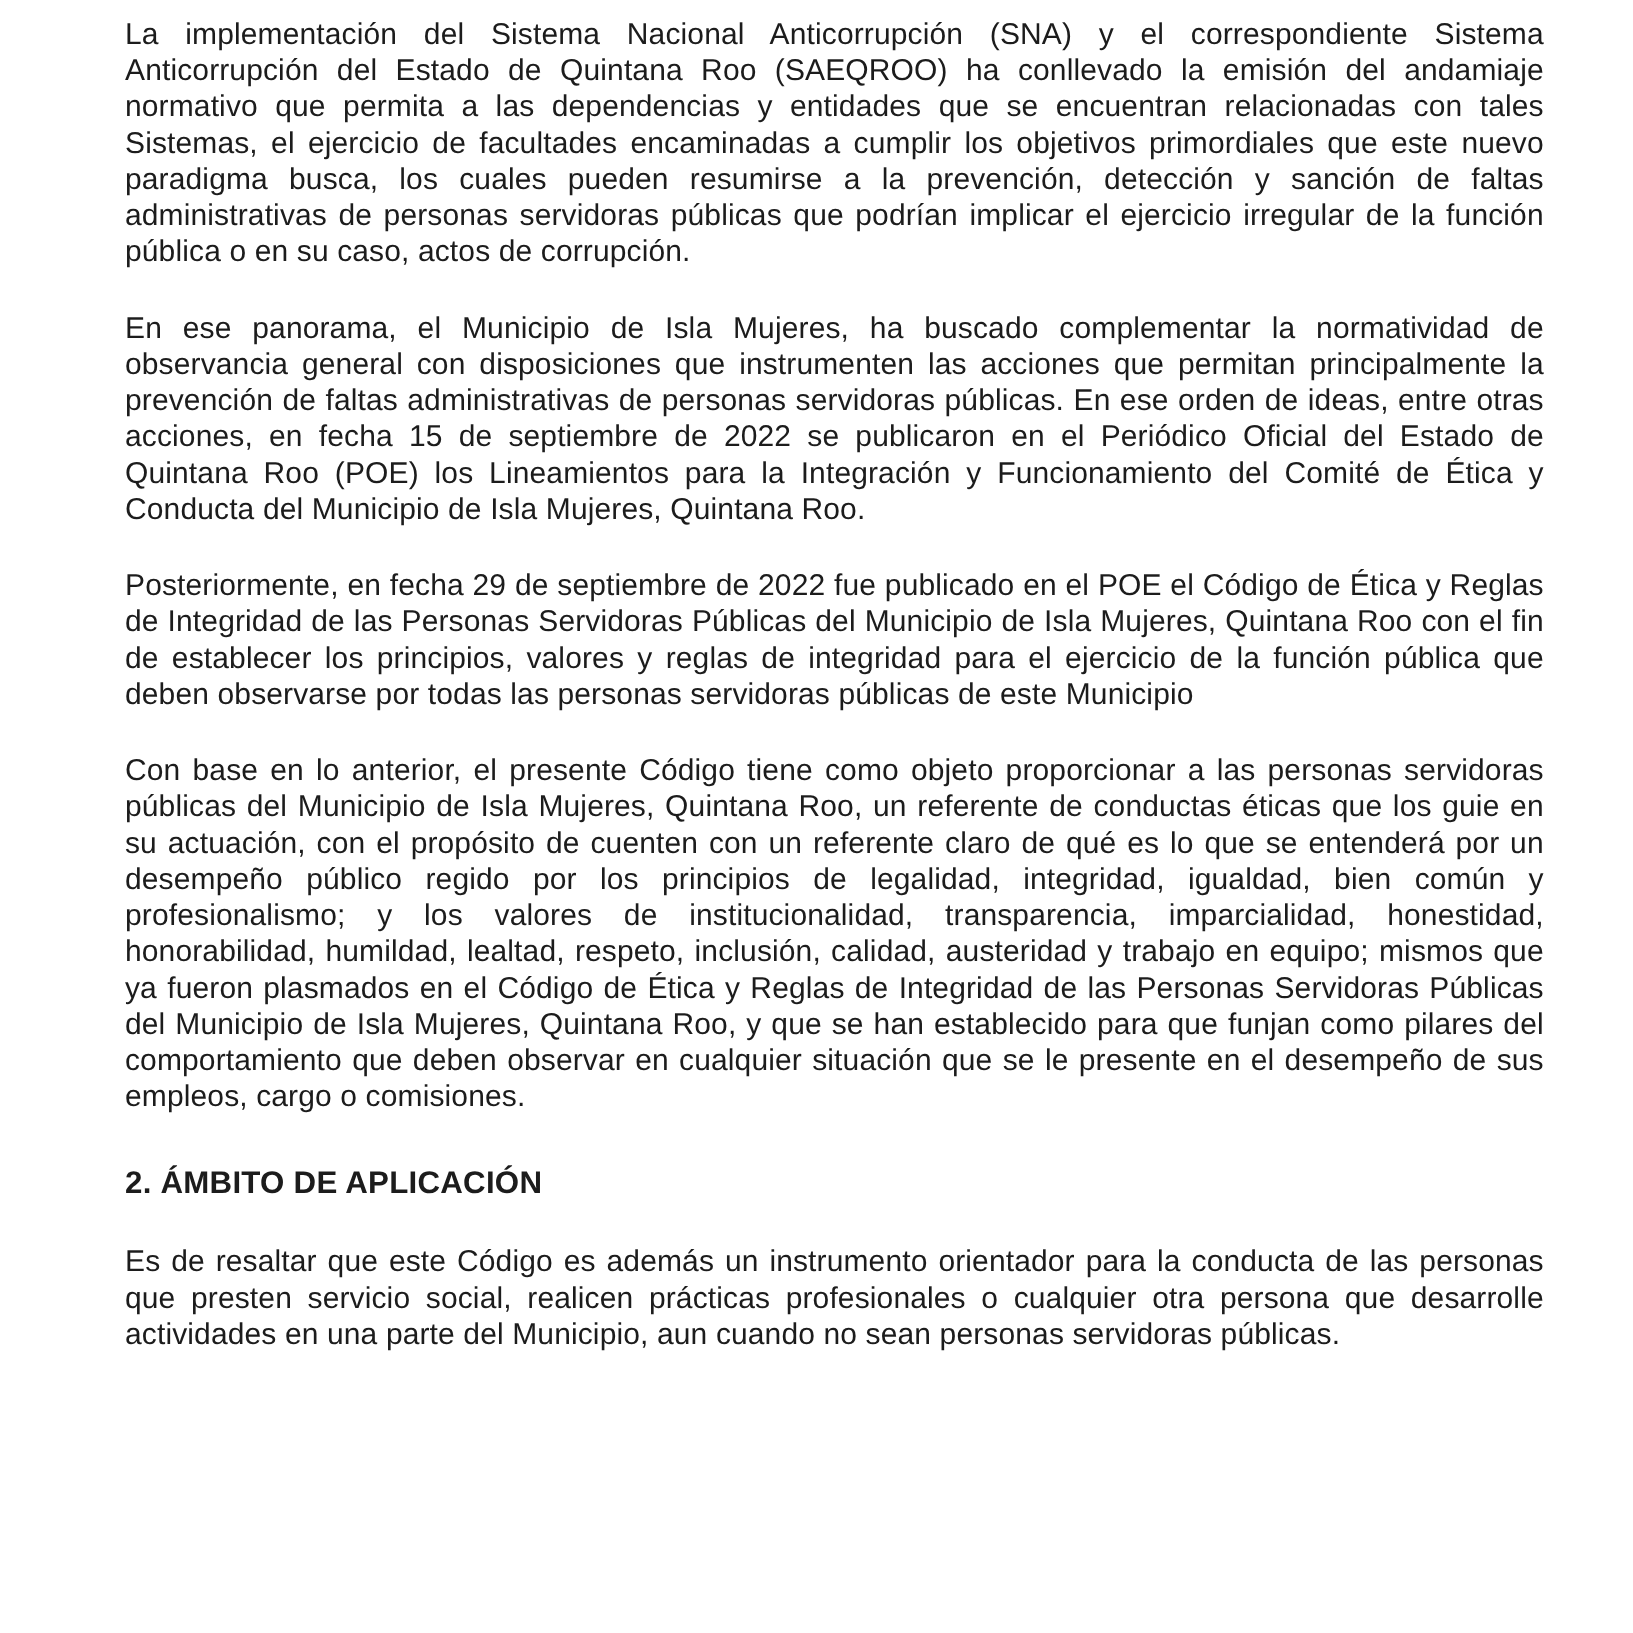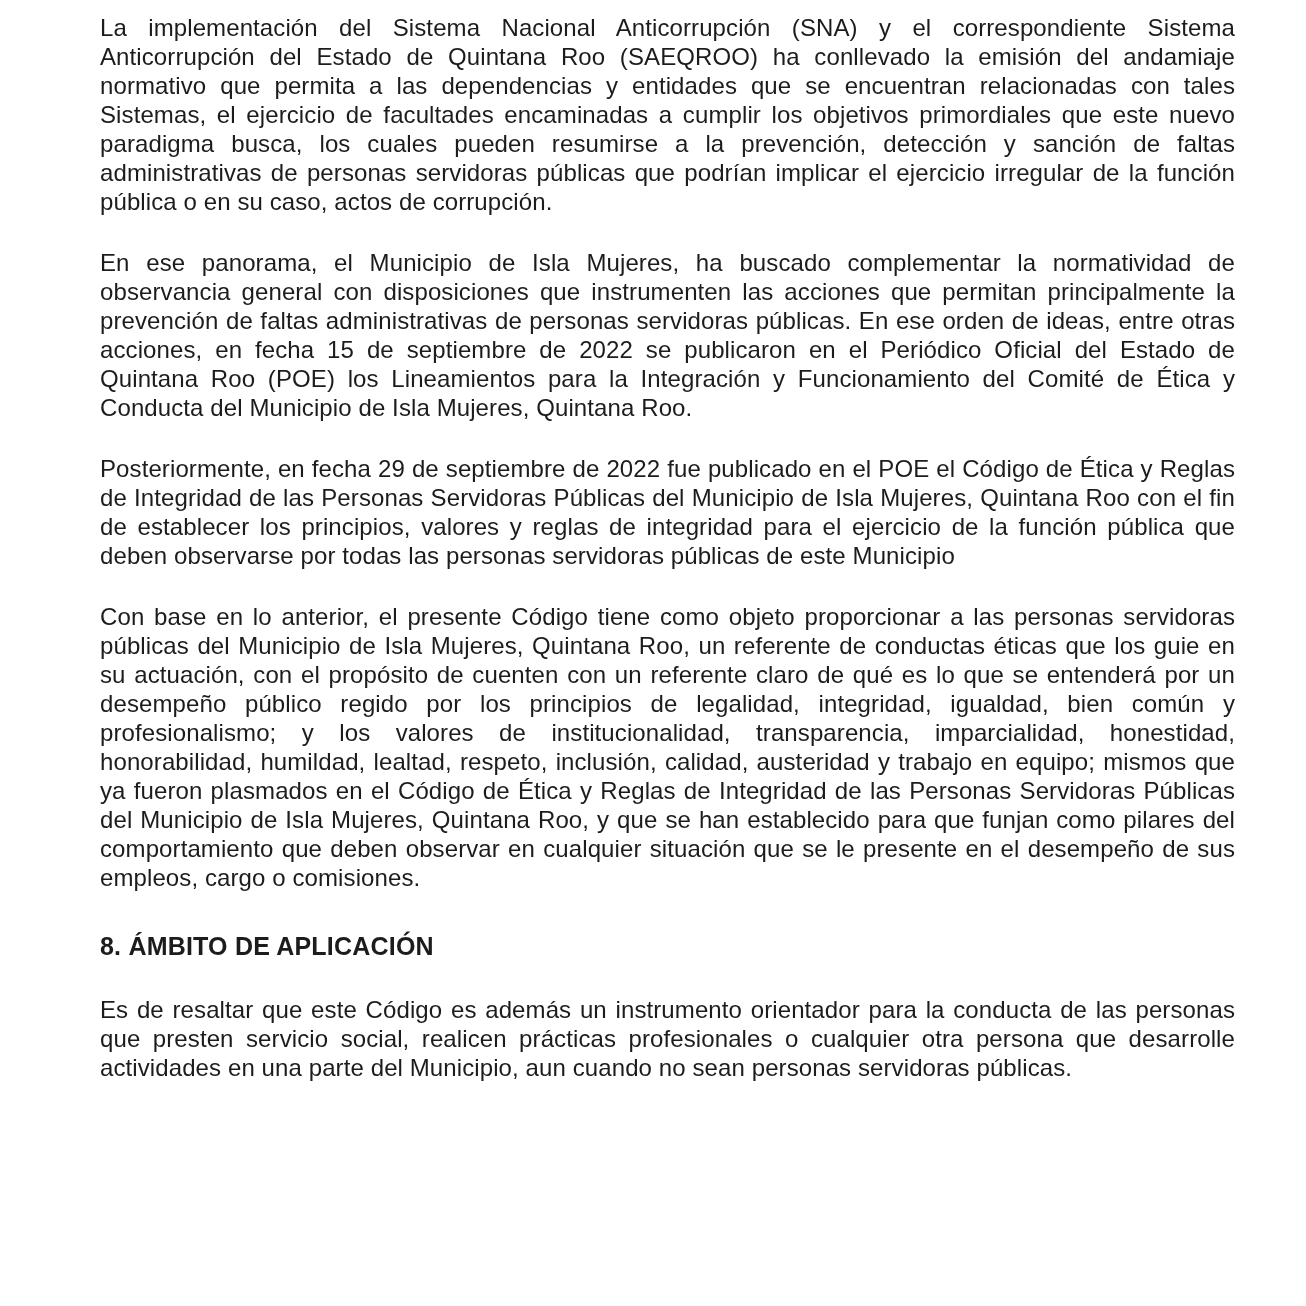--- a/index.html
+++ b/index.html
@@ -45,17 +45,17 @@
 
 <main class="page">
   <p class="para">La implementación del Sistema Nacional Anticorrupción (SNA) y el correspondiente Sistema Anticorrupción del Estado de Quintana Roo (SAEQROO) ha conllevado la emisión del andamiaje normativo que permita a las dependencias y entidades que se encuentran relacionadas con tales Sistemas, el ejercicio de facultades encaminadas a cumplir los objetivos primordiales que este nuevo paradigma busca, los cuales pueden resumirse a la prevención, detección y sanción de faltas administrativas de personas servidoras públicas que podrían implicar el ejercicio irregular de la función pública o en su caso, actos de corrupción.</p>
 
   <p class="para">En ese panorama, el Municipio de Isla Mujeres, ha buscado complementar la normatividad de observancia general con disposiciones que instrumenten las acciones que permitan principalmente la prevención de faltas administrativas de personas servidoras públicas. En ese orden de ideas, entre otras acciones, en fecha 15 de septiembre de 2022 se publicaron en el Periódico Oficial del Estado de Quintana Roo (POE) los Lineamientos para la Integración y Funcionamiento del Comité de Ética y Conducta del Municipio de Isla Mujeres, Quintana Roo.</p>
 
   <p class="para">Posteriormente, en fecha 29 de septiembre de 2022 fue publicado en el POE el Código de Ética y Reglas de Integridad de las Personas Servidoras Públicas del Municipio de Isla Mujeres, Quintana Roo con el fin de establecer los principios, valores y reglas de integridad para el ejercicio de la función pública que deben observarse por todas las personas servidoras públicas de este Municipio</p>
 
   <p class="para">Con base en lo anterior, el presente Código tiene como objeto proporcionar a las personas servidoras públicas del Municipio de Isla Mujeres, Quintana Roo, un referente de conductas éticas que los guie en su actuación, con el propósito de cuenten con un referente claro de qué es lo que se entenderá por un desempeño público regido por los principios de legalidad, integridad, igualdad, bien común y profesionalismo; y los valores de institucionalidad, transparencia, imparcialidad, honestidad, honorabilidad, humildad, lealtad, respeto, inclusión, calidad, austeridad y trabajo en equipo; mismos que ya fueron plasmados en el Código de Ética y Reglas de Integridad de las Personas Servidoras Públicas del Municipio de Isla Mujeres, Quintana Roo, y que se han establecido para que funjan como pilares del comportamiento que deben observar en cualquier situación que se le presente en el desempeño de sus empleos, cargo o comisiones.</p>
 
-  <h2 class="heading">8. ÁMBITO DE APLICACIÓN</h2>
+  <h2 class="heading">2. ÁMBITO DE APLICACIÓN</h2>
 
 
   <p class="para">Es de resaltar que este Código es además un instrumento orientador para la conducta de las personas que presten servicio social, realicen prácticas profesionales o cualquier otra persona que desarrolle actividades en una parte del Municipio, aun cuando no sean personas servidoras públicas.</p>
 </main>
 
 </body></html>

